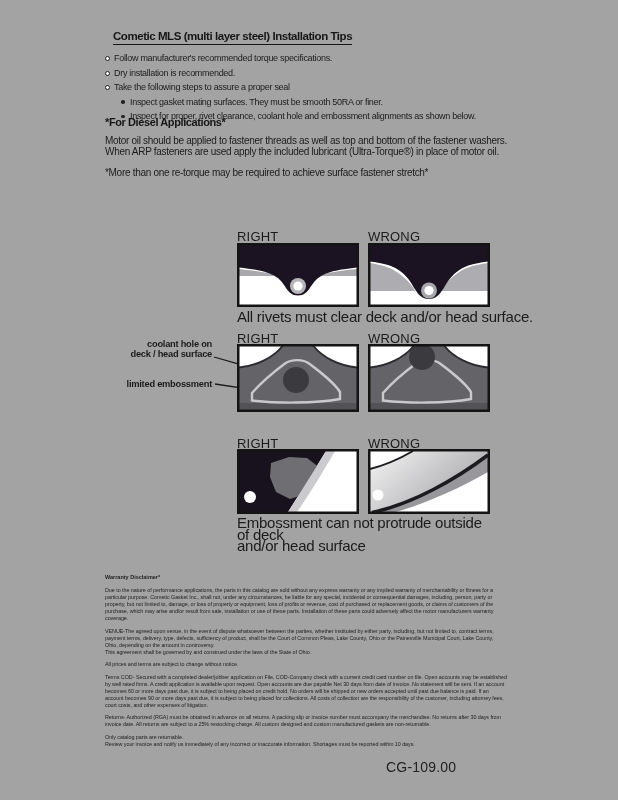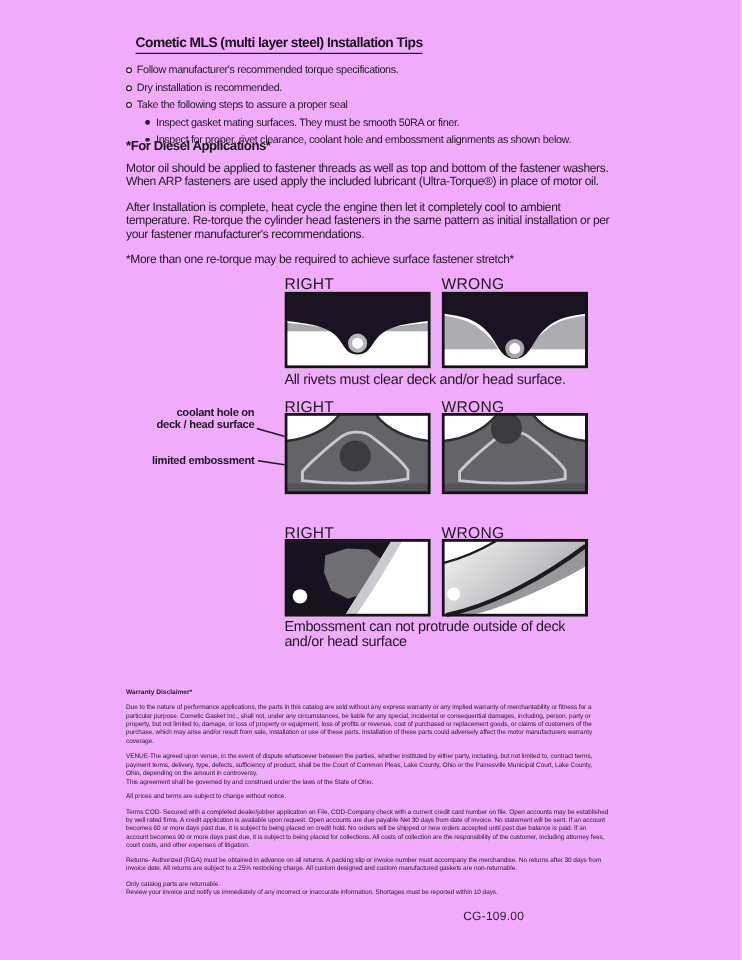--- a/index.html
+++ b/index.html
@@ -1,17 +1,17 @@
 <!DOCTYPE html>
 <html><head>
 <meta charset="utf-8">
 <style>
   html,body{margin:0;padding:0;background:#ffffff;}
   .page{
-    position:relative;width:618px;height:800px;background:#f0abfc;overflow:hidden;
+    position:relative;width:618px;height:800px;background:#a3a3a3;overflow:hidden;
     font-family:"Liberation Sans","DejaVu Sans",sans-serif;color:#1c1c1c;
   }
   
   .tips-header{position:absolute;left:105px;top:26px;width:412px;}
   .title{
     display:inline-block;margin:0 0 0 8px;font-size:11.5px;font-weight:bold;
     letter-spacing:-0.45px;border-bottom:1.6px solid #161616;padding-bottom:2px;color:#161616;
   }
   .tips-list{list-style:none;margin:6px 0 0 0;padding:0;font-size:9px;letter-spacing:-0.3px;}
   .tip{position:relative;padding-left:9px;line-height:14.6px;}
@@ -41,59 +41,58 @@
   }
   .dlabel.l{left:237px;}
   .dlabel.r{left:368px;}
   .panel{position:absolute;display:block;}
   .panel.pl{left:237px;}
   .panel.pr{left:368px;}
   .d1 .panel{top:14px;}
   .d2 .panel{top:13px;}
   .d3 .panel{top:13px;}
   .caption{
-    position:absolute;font-size:12px;font-weight:500;letter-spacing:-0.25px;color:#1b1b1b;line-height:11.5px;
+    position:absolute;font-size:15px;font-weight:500;letter-spacing:-0.25px;color:#1b1b1b;line-height:11.5px;
   }
   .d1 .caption{left:237px;top:82px;}
   .d2 .caption{left:241px;top:84px;}
   .d3 .caption{left:237px;top:81px;width:250px;}
   .ann{
     position:absolute;left:98px;width:114px;text-align:right;font-size:9.3px;
     letter-spacing:-0.25px;color:#1b1b1b;line-height:9.6px;font-weight:bold;
   }
   .ann1{top:9px;}
   .ann2{top:49px;}
   .leaders{position:absolute;left:0;top:0;}
   
   .warranty{position:absolute;left:105px;top:574px;width:402px;color:#222;}
   .warranty h3{margin:0 0 7px 0;font-size:5.5px;font-weight:bold;}
   .warranty p{margin:0 0 5.5px 0;font-size:5.4px;line-height:7px;white-space:pre-line;letter-spacing:-0.05px;}
   
-  .footer-code{position:absolute;left:386px;top:759px;font-size:10px;letter-spacing:0.2px;color:#222;}
+  .footer-code{position:absolute;left:386px;top:759px;font-size:14px;letter-spacing:0.2px;color:#222;}
 </style>
 </head>
 <body>
 
 <div class="page">
 
   <header class="tips-header">
     <h1 class="title">Cometic MLS (multi layer steel) Installation Tips</h1>
     <ul class="tips-list">
       <li class="tip"><span class="marker-open"></span><span>Follow manufacturer's recommended torque specifications.</span></li>
       <li class="tip"><span class="marker-open"></span><span>Dry installation is recommended.</span></li>
       <li class="tip"><span class="marker-open"></span><span>Take the following steps to assure a proper seal</span></li>
       <li class="tip sub"><span class="marker-dot"></span><span>Inspect gasket mating surfaces.  They must be smooth 50RA or finer.</span></li>
       <li class="tip sub"><span class="marker-dot"></span><span>Inspect for proper, rivet clearance, coolant hole and embossment alignments as shown below.</span></li>
     </ul>
   </header>
 
   <section class="diesel">
     <h2>*For Diesel Applications*</h2>
     <p class="p1">Motor oil should be applied to fastener threads as well as top and bottom of the fastener washers. When ARP fasteners are used apply the included lubricant (Ultra-Torque®) in place of motor oil.</p>
-    <p class="p2">After Installation is complete, heat cycle the engine then let it completely cool to ambient temperature. Re-torque the cylinder head fasteners in the same pattern as initial installation or per your fastener manufacturer's recommendations.</p>
     <p class="p3">*More than one re-torque may be required to achieve surface fastener stretch*</p>
   </section>
 
   <div class="diagram d1">
     <div class="dlabel l">RIGHT</div>
     <div class="dlabel r">WRONG</div>
 
     <svg class="panel pl" width="122" height="64" viewBox="0 0 122 64">
       <rect x="0" y="0" width="122" height="64" fill="#ffffff"></rect>
       <path d="M2,26 C16,27.5 28,28.5 42,33 L2,33 Z" fill="#a9a9ad"></path>

